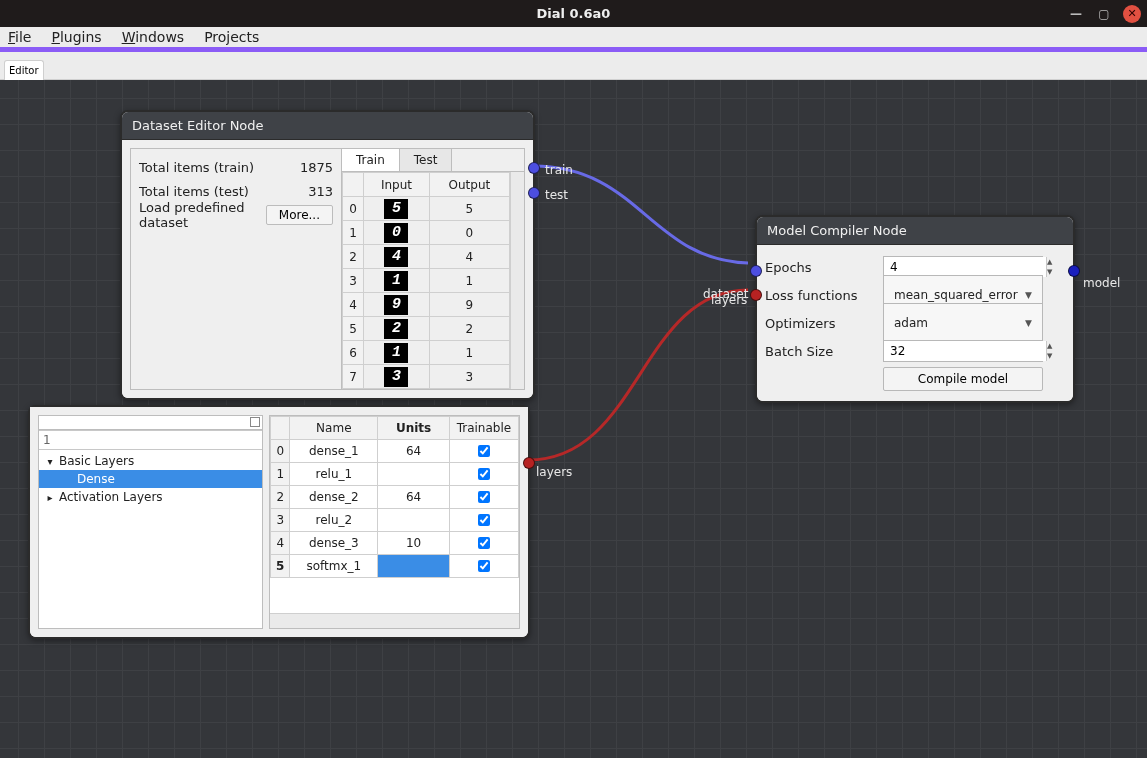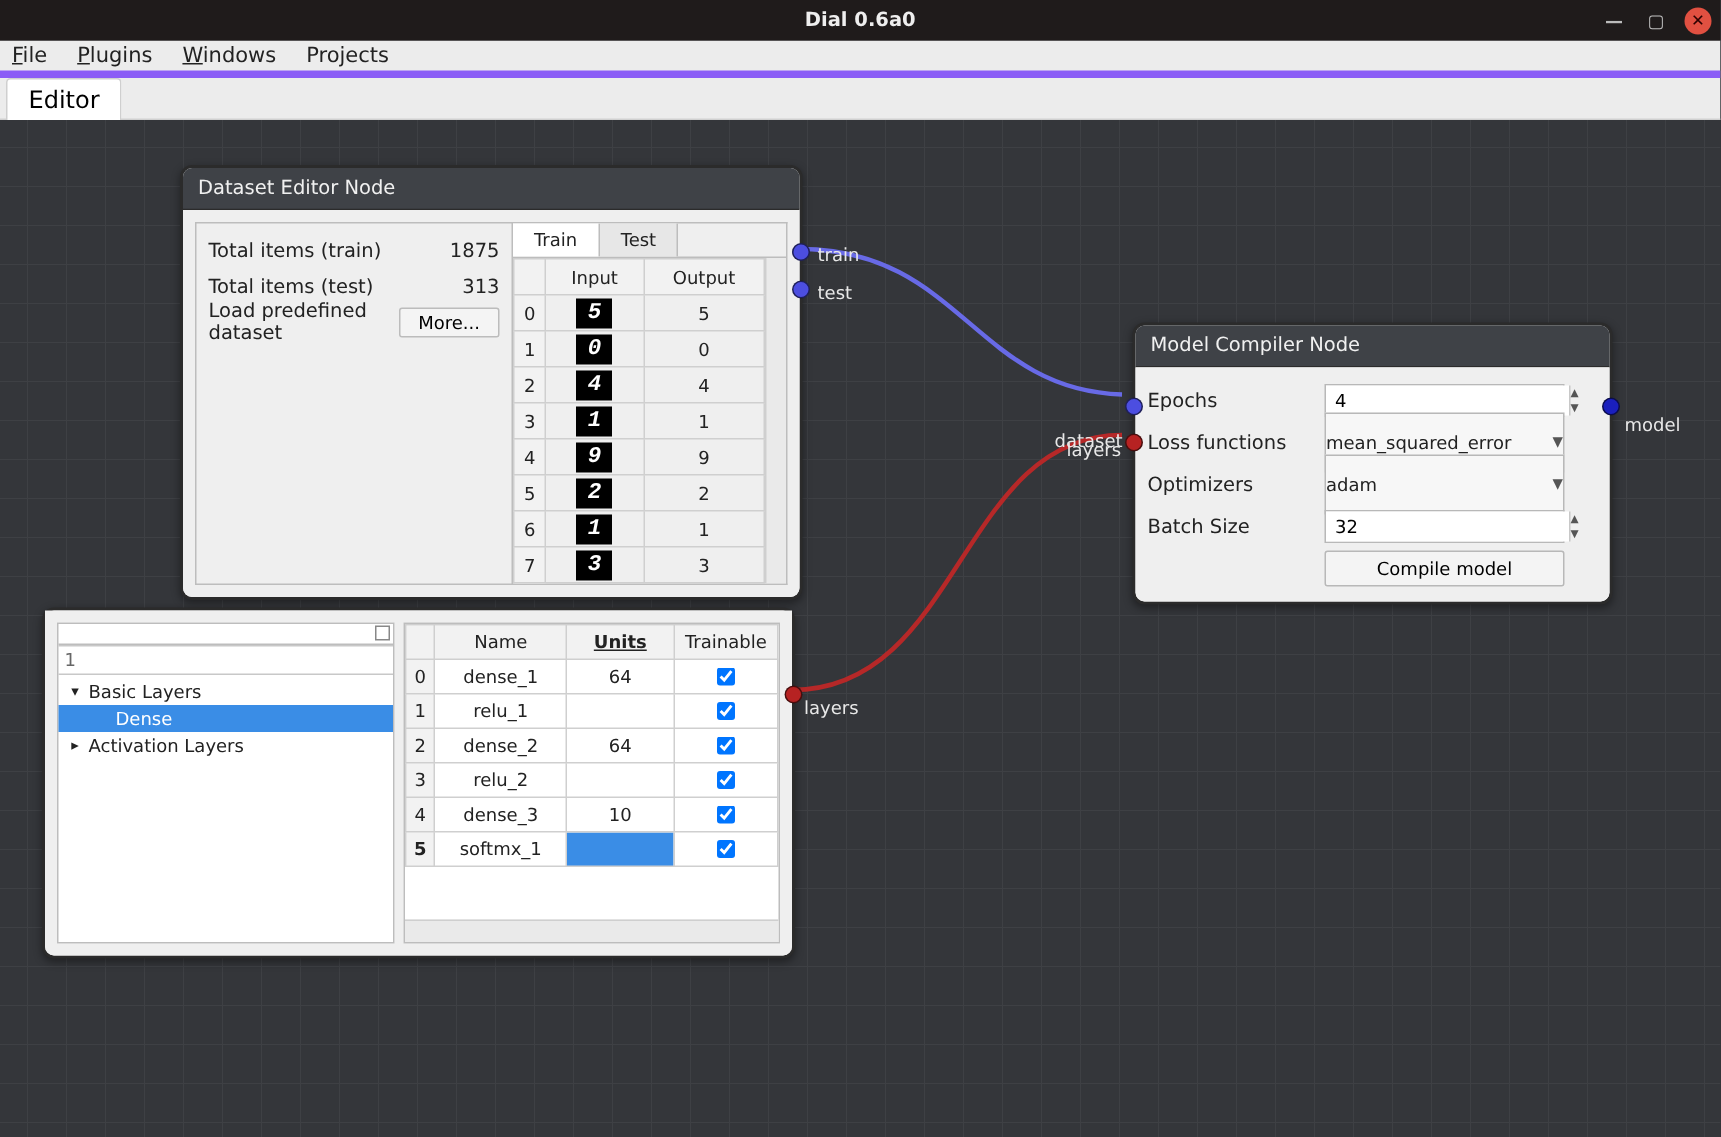--- a/index.html
+++ b/index.html
@@ -32,21 +32,21 @@
   .tb-btn { width:18px; height:18px; display:flex; align-items:center; justify-content:center; color:#bbb; font-size:12px;}
   .tb-close { width:18px; height:18px; border-radius:50%; background:var(--close-red); display:flex; align-items:center; justify-content:center; color:#2b0000; font-size:11px; font-weight:700;}
 
   
   .menubar { height:25px; background:var(--menubar-bg); color:var(--menubar-fg); display:flex; align-items:center; padding:0 6px; gap:16px; font-size:14px; border-bottom:5px solid #8b5cf6;}
   .menu-item { padding:2px 2px; cursor:default; }
   .menu-item .u { text-decoration:underline; }
 
   
   .tabstrip { height:28px; background:var(--menubar-bg); display:flex; align-items:flex-end; padding-left:4px; border-bottom:1px solid #d0d0d0;}
-  .tab { background:#fff; border:1px solid #cfcfcf; border-bottom:none; border-radius:3px 3px 0 0; padding:4px 14px; font-size:16px; position:relative; top:1px;}
+  .tab { background:#fff; border:1px solid #cfcfcf; border-bottom:none; border-radius:3px 3px 0 0; padding:4px 4px; font-size:10px; position:relative; top:1px;}
   
   
   .canvas {
     position:relative;
     width:100%;
     height:calc(758px - 27px - 25px - 28px);
     background-color: var(--canvas-bg);
     background-image:
       linear-gradient(var(--canvas-grid) 1px, transparent 1px),
       linear-gradient(90deg, var(--canvas-grid) 1px, transparent 1px);
@@ -128,21 +128,21 @@
 
   
   .mc-body { font-size:13px;}
   .mc-row { display:flex; align-items:center; height:28px; gap:6px;}
   .mc-row .lbl { width:112px;}
   .mc-row .field { flex:1; display:flex; }
   .spin { display:flex; width:160px; border:1px solid #b8b8b8; height:22px; background:#fff;}
   .spin input { flex:1; border:none; padding:0 6px; font-size:12px; outline:none;}
   .spin .steppers { width:16px; display:flex; flex-direction:column; border-left:1px solid #c8c8c8;}
   .spin .steppers div { flex:1; font-size:7px; display:flex; align-items:center; justify-content:center; color:#555;}
-  .combo { width:160px; height:40px; border:1px solid #b8b8b8; background:#f7f7f7; display:flex; align-items:center; justify-content:space-between; padding:0 0; font-size:12px;}
+  .combo { width:160px; height:40px; border:1px solid #b8b8b8; background:#f7f7f7; display:flex; align-items:center; justify-content:space-between; padding:0 10px; font-size:12px;}
   .combo .caret { font-size:9px; color:#555;}
   .compile-btn { width:160px; height:24px; border:1px solid #b8b8b8; background:#f4f4f4; font-size:12px; border-radius:2px;}
 </style>
 </head>
 <body>
 
 <div class="titlebar">
   <span>Dial 0.6a0</span>
   <div class="tb-ctrls">
     <div class="tb-btn">—</div>
@@ -279,21 +279,21 @@
               <span>Activation Layers</span>
             </div>
         </div>
       </div>
       <div class="ly-table-wrap">
         <table class="ly-table">
           <thead>
             <tr>
               <th class="idx"></th>
               <th style="width:90px;">Name</th>
-              <th class="bold" style="width:74px;text-decoration:underline;">Units</th>
+              <th class="bold" style="width:74px;">Units</th>
               <th style="width:70px;margin-left:43px;">Trainable</th>
             </tr>
           </thead>
           <tbody id="ly-rows">
               <tr>
                 <td class="idx">0</td>
                 <td>dense_1</td>
                 <td>64</td>
                 <td><input type="checkbox" class="chk" checked="" style=""></td>
               </tr>

